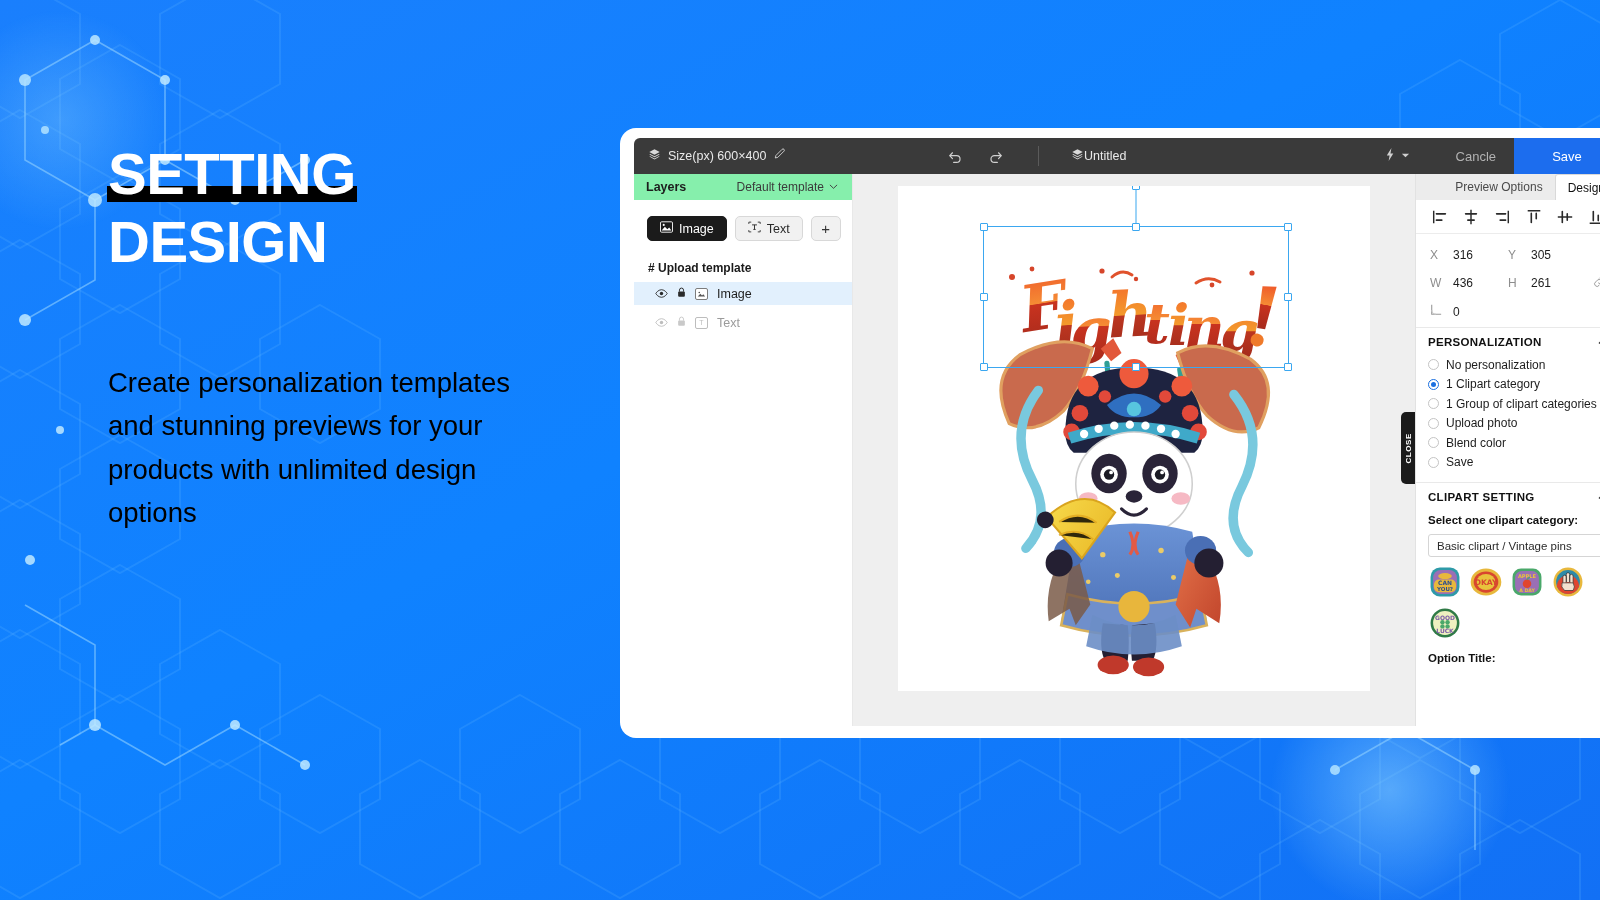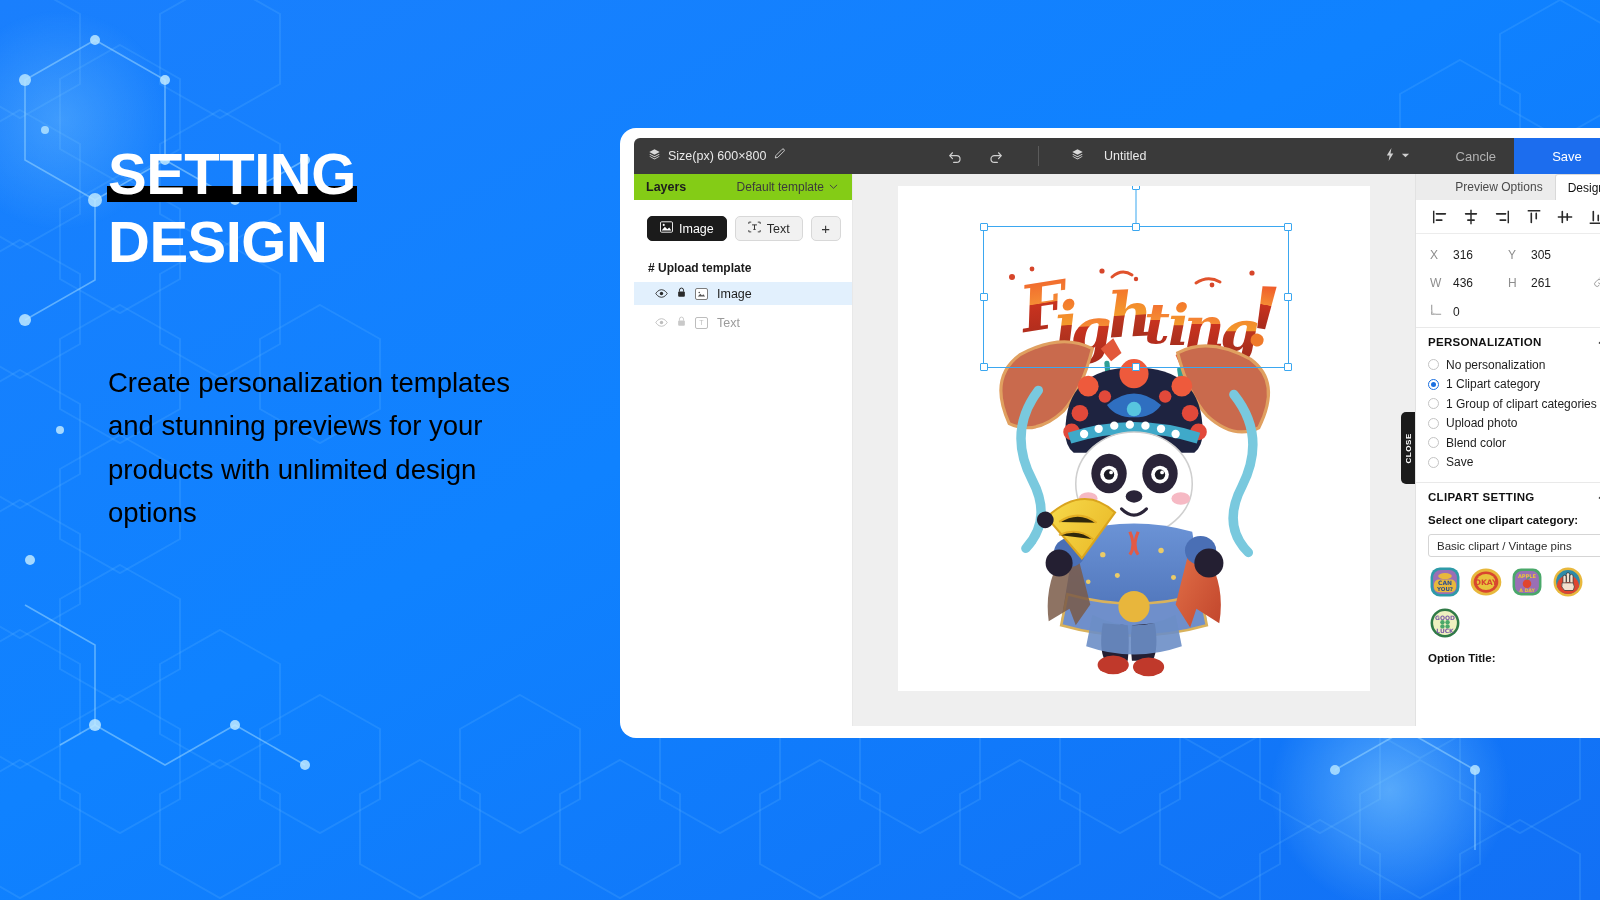--- a/index.html
+++ b/index.html
@@ -84,21 +84,21 @@
   .tb-center {
     position: absolute; left: 310px; top: 0;
     height: 36px; display: flex; align-items: center; gap: 22px;
   }
   .icon-btn {
     width: 20px; height: 20px;
     display: flex; align-items: center; justify-content: center;
     color: #cfcfcf;
   }
   .tb-divider { width: 1px; height: 20px; background: #5b5b5b; margin: 0 10px; }
-  .tb-title { display: flex; align-items: center; gap: 20px; color: #e9e9e9; font-size: 12.5px; }
+  .tb-title { display: flex; align-items: center; gap: 0; color: #e9e9e9; font-size: 12.5px; }
   .tb-right {
     position: absolute; right: 0; top: 0;
     height: 36px; display: flex; align-items: center; gap: 0;
   }
   .flash-grp { display:flex; align-items:center; gap:5px; color:#d8d8d8; margin-right: 28px; }
   .btn-cancel {
     color: #b2b2b2; font-size: 13px; background: none; border: none;
     padding: 0 18px; height: 36px; cursor: pointer;
     font-family: "Liberation Sans", sans-serif;
   }
@@ -107,21 +107,21 @@
     border: none; width: 106px; height: 36px; cursor: pointer;
     font-family: "Liberation Sans", sans-serif;
   }
 
   
   .workspace { display: flex; height: 552px; }
 
   
   .layers-panel { width: 219px; background: #ffffff; border-right: 1px solid #e8e8e8; }
   .layers-head {
-    height: 26px; background: #84cc16;
+    height: 26px; background: #86efac;
     display: flex; align-items: center; justify-content: space-between;
     padding: 0 14px 0 12px;
   }
   .layers-head-title { font-size: 12.5px; font-weight: 700; color: #1d1d1d; }
   .layers-template-sel { font-size: 12px; color: #3b3b3b; display: flex; align-items: center; gap: 5px; cursor: pointer; }
   .seg-row { display: flex; gap: 8px; padding: 16px 0 0 13px; }
   .seg {
     height: 25px; border-radius: 5px;
     display: flex; align-items: center; gap: 6px;
     padding: 0 12px; font-size: 12.5px; cursor: pointer;
@@ -328,21 +328,21 @@
 
   <div class="topbar">
     <div class="tb-left">
       <span>
         <svg width="13" height="13" viewBox="0 0 16 16">
               <path d="M8 1.6 14.4 5 8 8.4 1.6 5z" fill="#d9d9d9"></path>
               <path d="M2.6 7.4 8 10.3l5.4-2.9 1 .6L8 11.5 1.6 8z" fill="#d9d9d9"></path>
               <path d="M2.6 10 8 12.9l5.4-2.9 1 .6L8 14.1 1.6 10.6z" fill="#d9d9d9"></path>
             </svg>
       </span>
-      <span class="tb-size-text">Size(px) 600×800</span>
+      <span class="tb-size-text">Size(px) 600×400</span>
       <span style="cursor:pointer">
         <svg width="13" height="13" viewBox="0 0 16 16">
               <path d="M11.2 1.6a1.6 1.6 0 0 1 2.3 2.3l-7.6 7.6-3.1.8.8-3.1z" fill="none" stroke="#d9d9d9" stroke-width="1.1"></path>
             </svg>
       </span>
     </div>
 
     <div class="tb-center">
       <span class="icon-btn">
         <svg width="17" height="17" viewBox="0 0 20 20">

